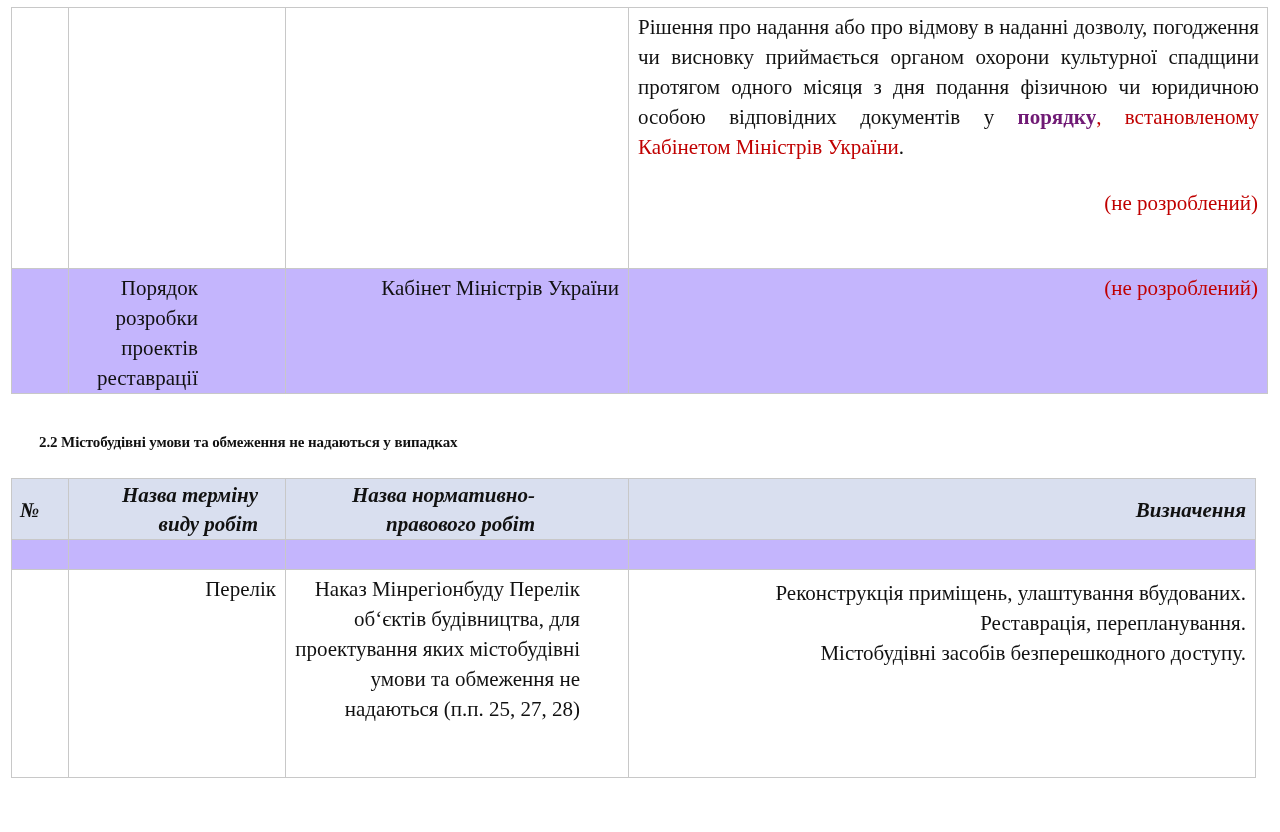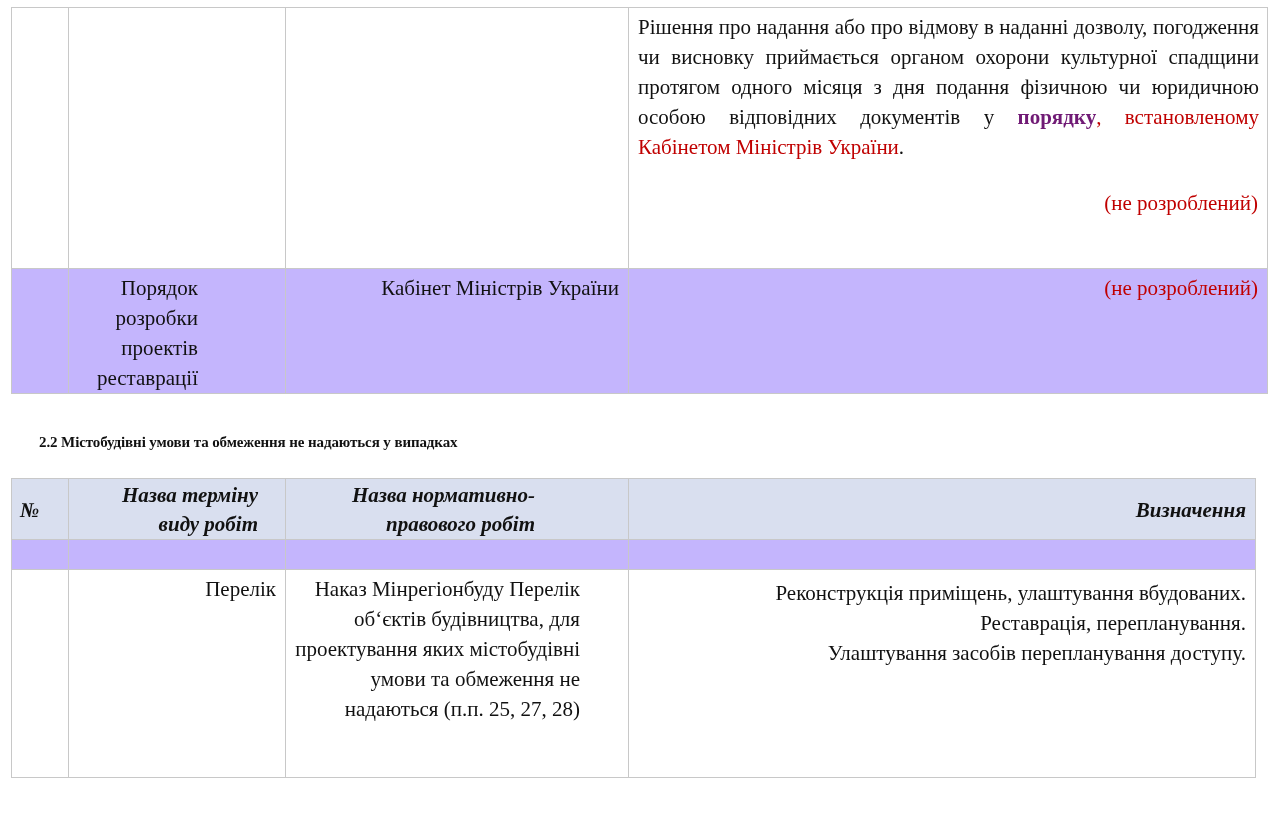--- a/index.html
+++ b/index.html
@@ -104,18 +104,18 @@
     <td>
           <div class="cell">Перелік</div>
         </td>
     <td>
           <div class="cell" style="width:285px">Наказ Мінрегіонбуду Перелік об‘єктів будівництва, для проектування яких містобудівні умови та обмеження не надаються (п.п. 25, 27, 28)</div>
         </td>
     <td>
       <div class="cell" style="padding-top:8px;">
         <div>Реконструкція приміщень, улаштування вбудованих.</div>
         <div>Реставрація, перепланування.</div>
-        <div>Улаштування засобів перепланування доступу.</div>
+        <div>Містобудівні засобів безперешкодного доступу.</div>
       </div>
     </td>
   </tr>
 </tbody>
   </table>
 
 </body></html>

